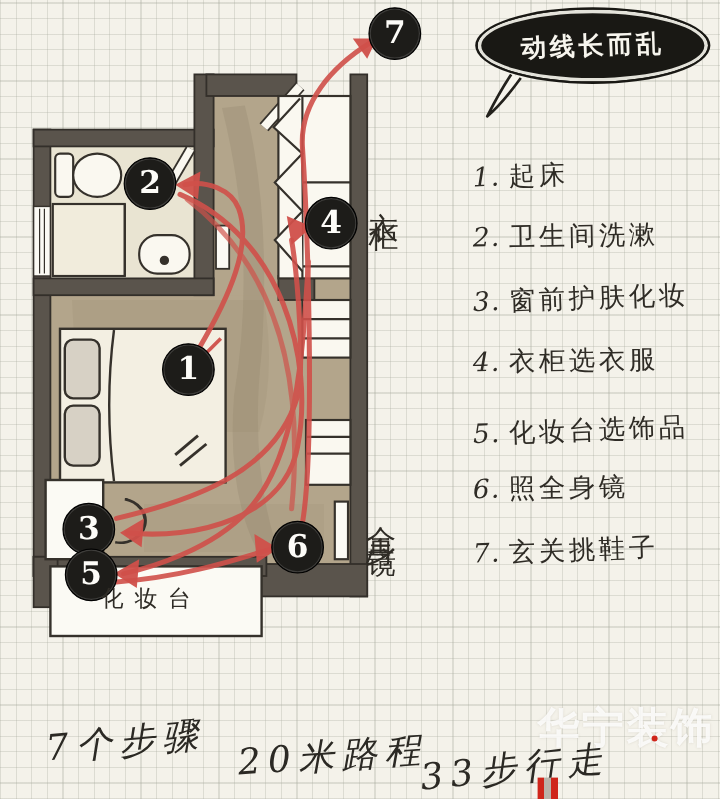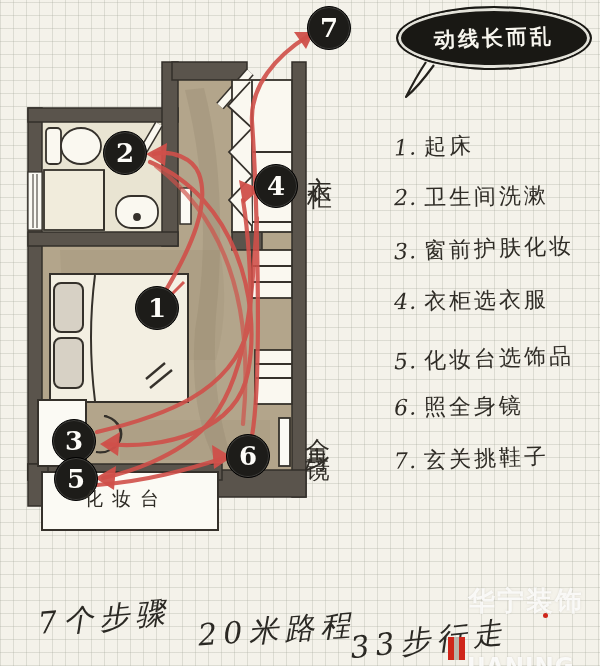--- a/index.html
+++ b/index.html
@@ -53,22 +53,22 @@
   .legend-item .num{font-style:italic;font-size:22px;letter-spacing:1px;}
   .legend-item .lbl{font-size:22px;letter-spacing:3px;font-weight:500;}
   
   .stat{
     position:absolute;font-family:"DejaVu Serif", serif;font-style:italic;
     font-size:30px;letter-spacing:6px;font-weight:500;color:#2b2924;white-space:nowrap;
   }
   
   .watermark{position:absolute;left:448px;top:583px;width:150px;}
   .wm-line1{
-    color:rgba(255,255,255,.82);font-size:27px;font-weight:bold;letter-spacing:2px;
-    text-shadow:0 0 2px rgba(140,130,110,.25);white-space:nowrap;margin-left:20px;
+    color:rgba(255,255,255,.82);font-size:35px;font-weight:bold;letter-spacing:2px;
+    text-shadow:0 0 2px rgba(140,130,110,.25);white-space:nowrap;
   }
   .wm-line2{display:flex;align-items:center;gap:2px;margin-top:-2px;}
   .wm-hmark{
     display:inline-block;width:17px;height:23px;
     background:linear-gradient(90deg,#cf261b 0 33%,#b9b3aa 33% 64%,#cf261b 64% 100%);
   }
   .wm-latin{
     color:rgba(255,255,255,.85);font-size:23px;font-weight:bold;letter-spacing:1px;
     text-shadow:0 0 2px rgba(140,130,110,.25);
     margin-top:36px;

